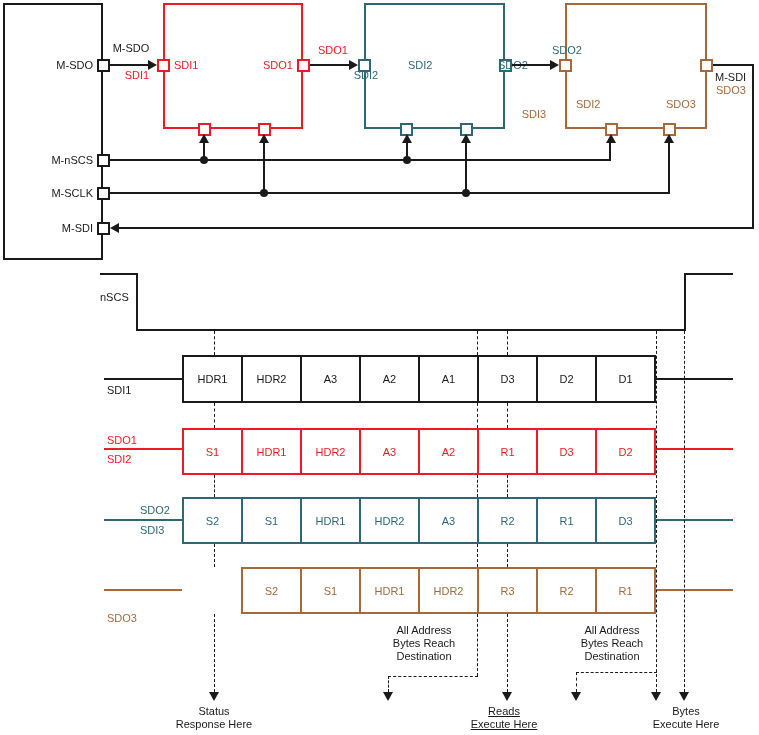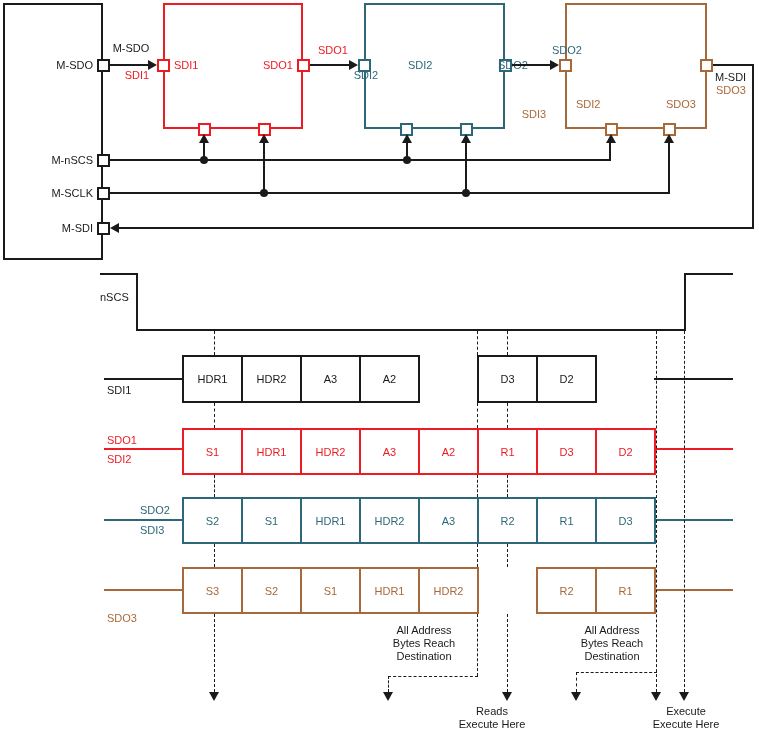--- a/index.html
+++ b/index.html
@@ -127,22 +127,24 @@
   <div class="hline" style="left:684px;top:273px;width:49px;"></div>
   <div class="lbl" style="left:100px;top:291px;">nSCS</div>
 
   <div class="hline" style="left:104px;top:378px;width:78px;"></div>
   <div class="hline" style="left:654px;top:378px;width:79px;"></div>
   <div class="lbl" style="left:107px;top:384px;">SDI1</div>
   <div class="cell" style="left:182px;top:355px;height:48px;">HDR1</div>
   <div class="cell" style="left:241px;top:355px;height:48px;">HDR2</div>
   <div class="cell" style="left:300px;top:355px;height:48px;">A3</div>
   <div class="cell" style="left:359px;top:355px;height:48px;">A2</div>
+  <div class="cell" style="left:418px;top:355px;height:48px;">A1</div>
   <div class="cell" style="left:477px;top:355px;height:48px;">D3</div>
   <div class="cell" style="left:536px;top:355px;height:48px;">D2</div>
+  <div class="cell" style="left:595px;top:355px;height:48px;">D1</div>
 
   <div class="hline red" style="left:104px;top:448px;width:78px;"></div>
   <div class="hline red" style="left:654px;top:448px;width:79px;"></div>
   <div class="lbl red" style="left:107px;top:434px;">SDO1</div>
   <div class="lbl red" style="left:107px;top:453px;">SDI2</div>
   <div class="cell red" style="left:182px;top:428px;height:47px;">S1</div>
   <div class="cell red" style="left:241px;top:428px;height:47px;">HDR1</div>
   <div class="cell red" style="left:300px;top:428px;height:47px;">HDR2</div>
   <div class="cell red" style="left:359px;top:428px;height:47px;">A3</div>
   <div class="cell red" style="left:418px;top:428px;height:47px;">A2</div>
@@ -159,25 +161,25 @@
   <div class="cell teal" style="left:300px;top:497px;height:47px;">HDR1</div>
   <div class="cell teal" style="left:359px;top:497px;height:47px;">HDR2</div>
   <div class="cell teal" style="left:418px;top:497px;height:47px;">A3</div>
   <div class="cell teal" style="left:477px;top:497px;height:47px;">R2</div>
   <div class="cell teal" style="left:536px;top:497px;height:47px;">R1</div>
   <div class="cell teal" style="left:595px;top:497px;height:47px;">D3</div>
 
   <div class="hline brown" style="left:104px;top:589px;width:78px;"></div>
   <div class="hline brown" style="left:654px;top:589px;width:79px;"></div>
   <div class="lbl brown" style="left:107px;top:573px;">SDO3</div>
-  <div class="cell brown" style="left:182px;top:567px;height:47px;">S3</div>
   <div class="cell brown" style="left:241px;top:567px;height:47px;">S2</div>
   <div class="cell brown" style="left:300px;top:567px;height:47px;">S1</div>
   <div class="cell brown" style="left:359px;top:567px;height:47px;">HDR1</div>
   <div class="cell brown" style="left:418px;top:567px;height:47px;">HDR2</div>
+  <div class="cell brown" style="left:477px;top:567px;height:47px;">R3</div>
   <div class="cell brown" style="left:536px;top:567px;height:47px;">R2</div>
   <div class="cell brown" style="left:595px;top:567px;height:47px;">R1</div>
 
   <div class="dashv" style="left:214px;top:331px;height:24px;"></div>
   <div class="dashv" style="left:214px;top:403px;height:25px;"></div>
   <div class="dashv" style="left:214px;top:475px;height:22px;"></div>
   <div class="dashv" style="left:214px;top:544px;height:23px;"></div>
   <div class="dashv" style="left:214px;top:614px;height:78px;"></div>
   <div class="tri down" style="left:209px;top:692px;"></div>
 
@@ -209,22 +211,26 @@
   <div class="lbl c" style="left:374px;top:624px;width:100px;">
     <div>All Address</div>
     <div>Bytes Reach</div>
     <div>Destination</div>
   </div>
   <div class="lbl c" style="left:562px;top:624px;width:100px;">
     <div>All Address</div>
     <div>Bytes Reach</div>
     <div>Destination</div>
   </div>
-  <div class="lbl c" style="left:432px;top:705px;width:120px;">
+  <div class="lbl c" style="left:154px;top:705px;width:120px;">
+    <div>Status</div>
+    <div>Response Here</div>
+  </div>
+  <div class="lbl c" style="left:444px;top:705px;width:120px;text-decoration:underline;">
     <div>Reads</div>
     <div>Execute Here</div>
   </div>
   <div class="lbl c" style="left:626px;top:705px;width:120px;">
-    <div>Execute</div>
+    <div>Bytes</div>
     <div>Execute Here</div>
   </div>
 
 </div>
 
 </body></html>

